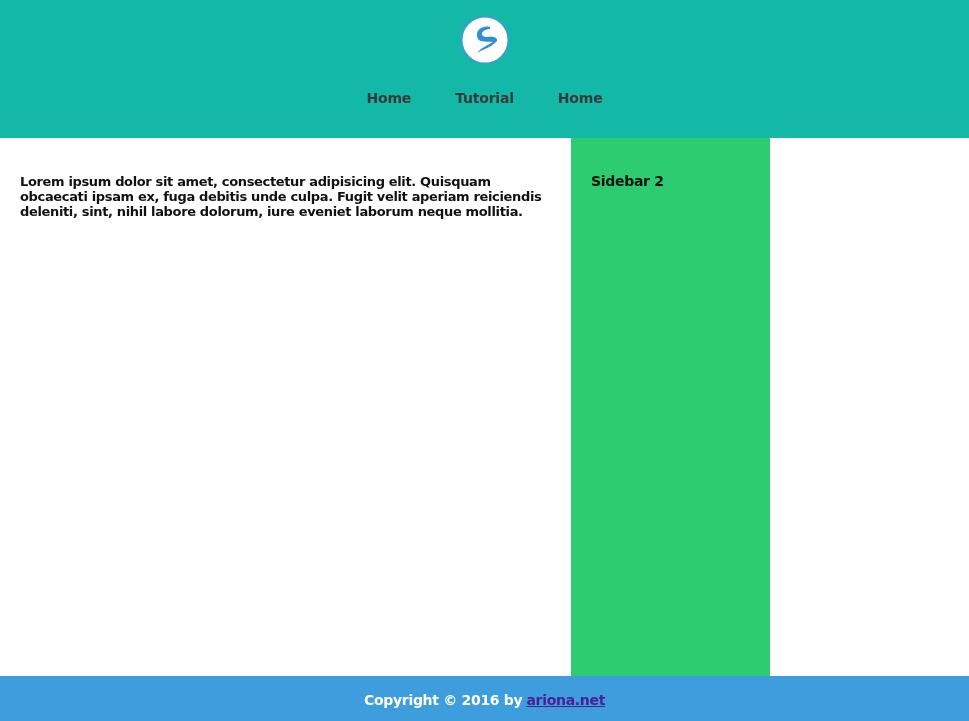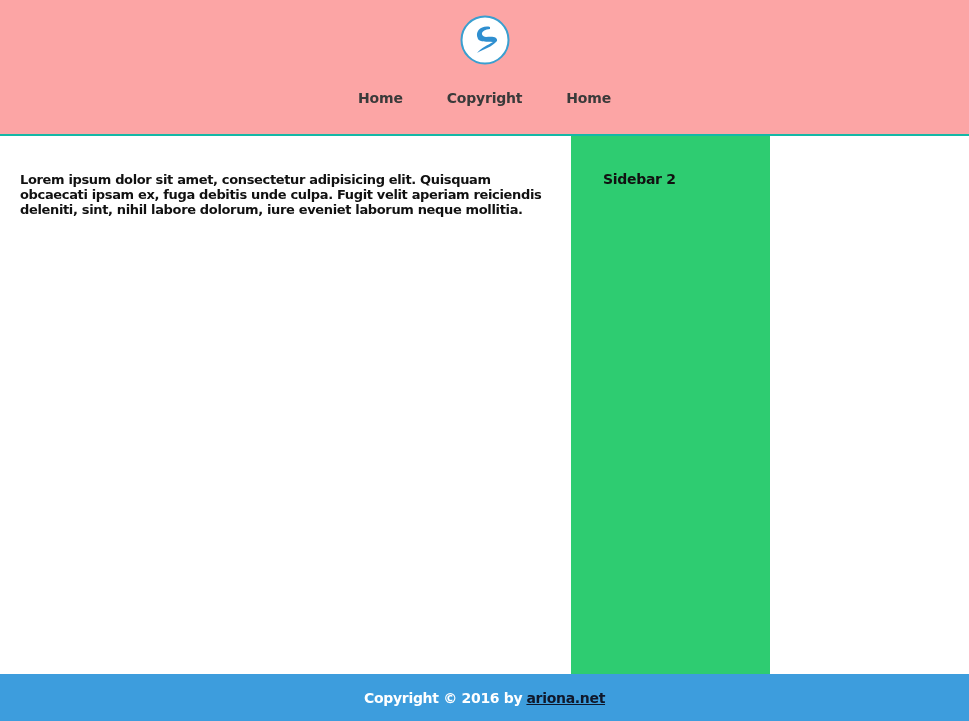--- a/index.html
+++ b/index.html
@@ -1,42 +1,42 @@
 <!DOCTYPE html>
 <html><head>
 <meta charset="utf-8">
 <style>
   html, body { margin:0; padding:0; }
   body { width:969px; height:721px; overflow:hidden; font-family:"DejaVu Sans", sans-serif; background:#fff; }
-  .header { height:134px; background:#fca5a5; border-bottom:2px solid #14b8a6; position:relative; }
+  .header { height:134px; background:#14b8a6; border-bottom:4px solid #14b8a6; position:relative; }
   .logo { position:absolute; left:460px; top:15px; width:50px; height:50px; }
   .nav { position:absolute; top:90px; left:0; width:969px; display:flex; justify-content:center; }
   .nav a { font-size:14px; font-weight:bold; color:#3a3a3a; text-decoration:none; margin:0 22px; letter-spacing:-0.2px; }
   .main { display:flex; height:538px; }
   .sb1 { width:199px; background:#1abc9c; box-sizing:border-box; padding:35px 19px; }
   .content { width:571px; background:#fff; box-sizing:border-box; padding:36px 19px 16px 20px; }
-  .sb2 { width:199px; background:#2ecc71; box-sizing:border-box; padding:35px 32px; }
+  .sb2 { width:199px; background:#2ecc71; box-sizing:border-box; padding:35px 20px; }
   .sbtitle { font-size:14px; font-weight:bold; color:#111; letter-spacing:-0.3px; }
   .content p { margin:0; font-size:13px; line-height:15px; color:#111; letter-spacing:-0.35px; font-weight:bold; }
   .footer { height:47px; background:#3d9ddd; display:flex; align-items:center; justify-content:center; color:#fff; font-size:14px; font-weight:bold; letter-spacing:-0.3px; }
-  .footer a { color:#0f172a; text-decoration:underline; margin-left:4px; }
+  .footer a { color:#4c1d95; text-decoration:underline; margin-left:4px; }
 </style>
 </head>
 <body>
 
 <div class="header">
   <div class="logo">
     <svg width="50" height="50" viewBox="0 0 50 50">
       <circle cx="25" cy="25" r="23.5" fill="#fff" stroke="#3a9fd0" stroke-width="2"></circle>
       <path d="M30 12 C22 10 14 16 18 24 C21 28 28 26 33 27 C28 30 22 32 17 38 C24 34 32 32 37 26 C38 22 33 21 26 22 C20 21 20 15 30 14 Z" fill="#2f8fd0"></path>
     </svg>
   </div>
   <nav class="nav">
     <a href="#">Home</a>
-    <a href="#">Copyright</a>
+    <a href="#">Tutorial</a>
     <a href="#">Home</a>
   </nav>
 </div>
 
 <div class="main">
   <section class="content">
     <p>Lorem ipsum dolor sit amet, consectetur adipisicing elit. Quisquam obcaecati ipsam ex, fuga debitis unde culpa. Fugit velit aperiam reiciendis deleniti, sint, nihil labore dolorum, iure eveniet laborum neque mollitia.</p>
   </section>
   <aside class="sb2">
     <div class="sbtitle">Sidebar 2</div>

